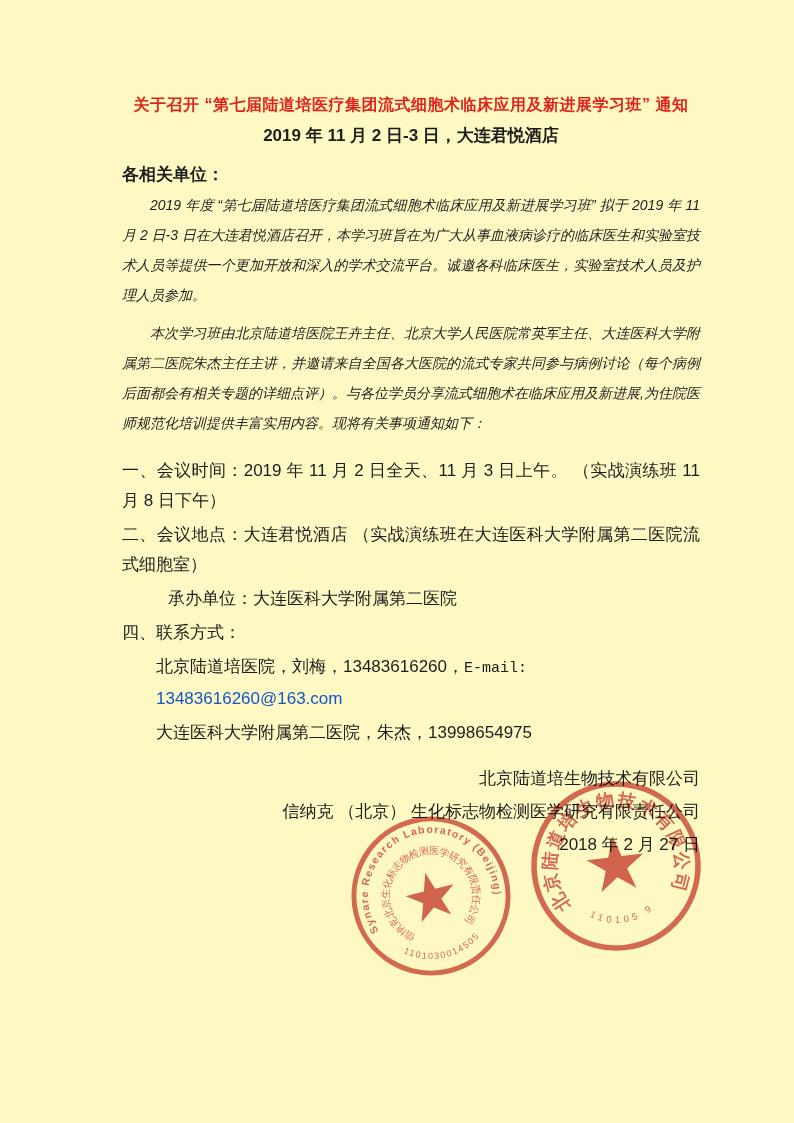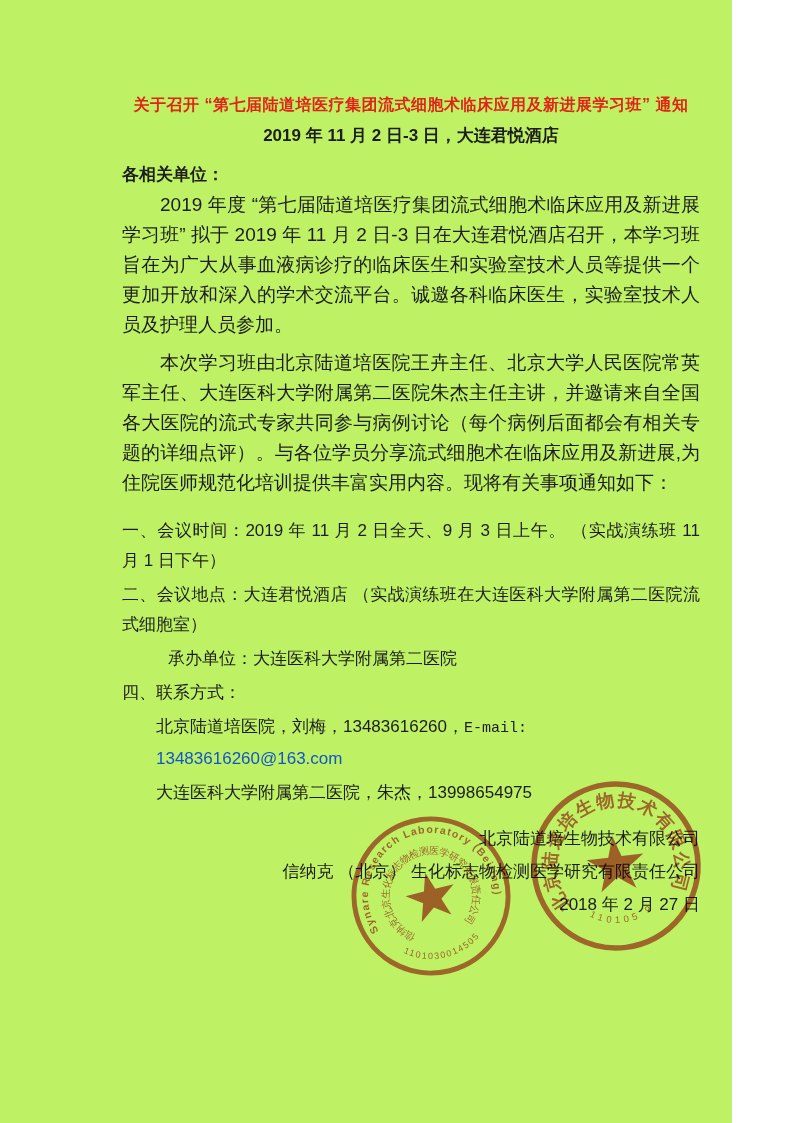--- a/index.html
+++ b/index.html
@@ -1,38 +1,38 @@
 <!DOCTYPE html>
 <html><head>
 <meta charset="utf-8">
 <style>
   html,body{margin:0;padding:0;background:#ffffff;}
   .page{
     position:relative;
-    width:732px;height:1123px;
-    background:#bef264;
+    width:794px;height:1123px;
+    background:#fef9c3;
     font-family:"Liberation Sans","DejaVu Sans",sans-serif;
     color:#1d1d1d;
     overflow:hidden;
   }
   .content{
     position:absolute;left:122px;top:92px;width:578px;
   }
   .doc-title{
     color:#e2231a;font-weight:bold;font-size:16px;line-height:26px;
     text-align:center;letter-spacing:.5px;
   }
   .doc-subtitle{
     font-weight:bold;font-size:17px;line-height:30px;text-align:center;margin-top:3px;
   }
   .salutation{
     font-weight:bold;font-size:17px;line-height:30px;margin-top:9px;
   }
   .body-p{
-    margin:0;font-size:19px;line-height:30px;text-align:justify;text-indent:2em;
+    margin:0;font-size:14px;line-height:30px;text-align:justify;text-indent:2em;font-style:italic;
   }
   .body-p + .body-p{margin-top:8px;}
   .item{
     margin:4px 0 0 0;font-size:17px;line-height:30px;text-align:justify;
   }
   .item.first{margin-top:18px;}
   .sub-line{padding-left:46px;text-align:left;}
   .contact-line{padding-left:34px;text-align:left;}
   .email-label{
     font-family:"Liberation Mono","DejaVu Sans Mono",monospace;
@@ -62,21 +62,21 @@
     <div class="doc-title">关于召开 “第七届陆道培医疗集团流式细胞术临床应用及新进展学习班” 通知</div>
 
     <div class="doc-subtitle">2019 年 11 月 2 日-3 日，大连君悦酒店</div>
 
     <div class="salutation">各相关单位：</div>
 
     <p class="body-p">2019 年度 “第七届陆道培医疗集团流式细胞术临床应用及新进展学习班” 拟于 2019 年 11 月 2 日-3 日在大连君悦酒店召开，本学习班旨在为广大从事血液病诊疗的临床医生和实验室技术人员等提供一个更加开放和深入的学术交流平台。诚邀各科临床医生，实验室技术人员及护理人员参加。</p>
 
     <p class="body-p">本次学习班由北京陆道培医院王卉主任、北京大学人民医院常英军主任、大连医科大学附属第二医院朱杰主任主讲，并邀请来自全国各大医院的流式专家共同参与病例讨论（每个病例后面都会有相关专题的详细点评）。与各位学员分享流式细胞术在临床应用及新进展,为住院医师规范化培训提供丰富实用内容。现将有关事项通知如下：</p>
 
-    <div class="item first">一、会议时间：2019 年 11 月 2 日全天、9 月 3 日上午。 （实战演练班 11 月 1 日下午）</div>
+    <div class="item first">一、会议时间：2019 年 11 月 2 日全天、11 月 3 日上午。 （实战演练班 11 月 8 日下午）</div>
 
     <div class="item">二、会议地点：大连君悦酒店 （实战演练班在大连医科大学附属第二医院流式细胞室）</div>
 
 
     <div class="item sub-line">承办单位：大连医科大学附属第二医院</div>
 
     <div class="item">四、联系方式：</div>
 
     <div class="item contact-line">
       <span>北京陆道培医院，刘梅，13483616260，</span><span class="email-label">E-mail: </span><span class="email-link">13483616260@163.com</span>

